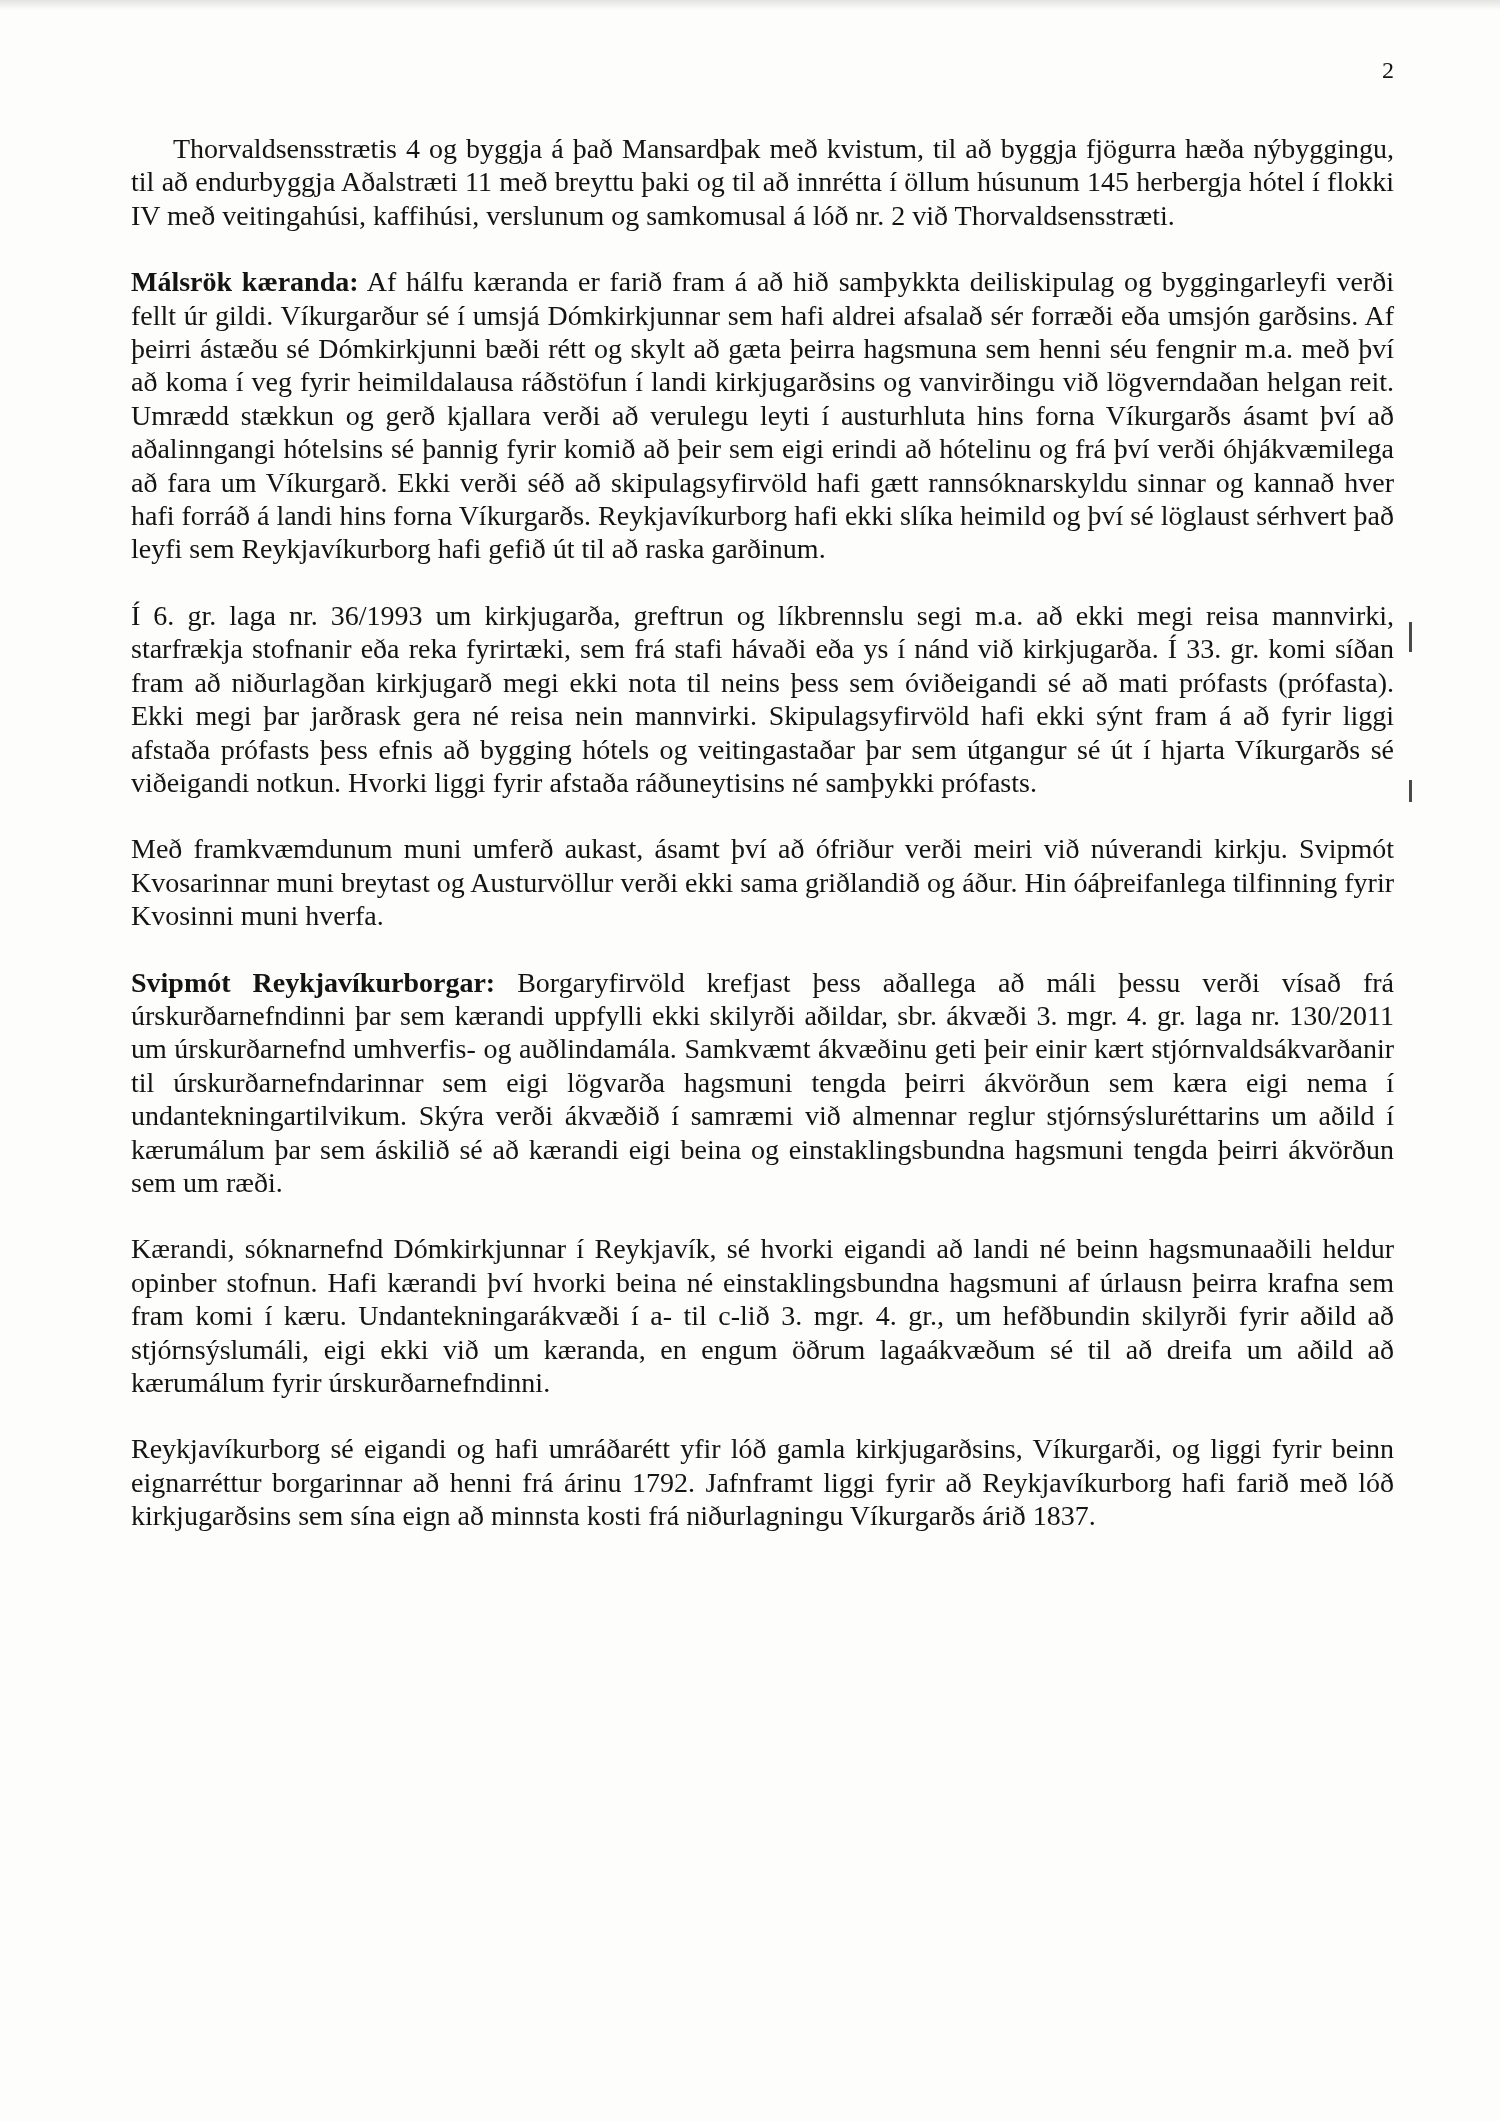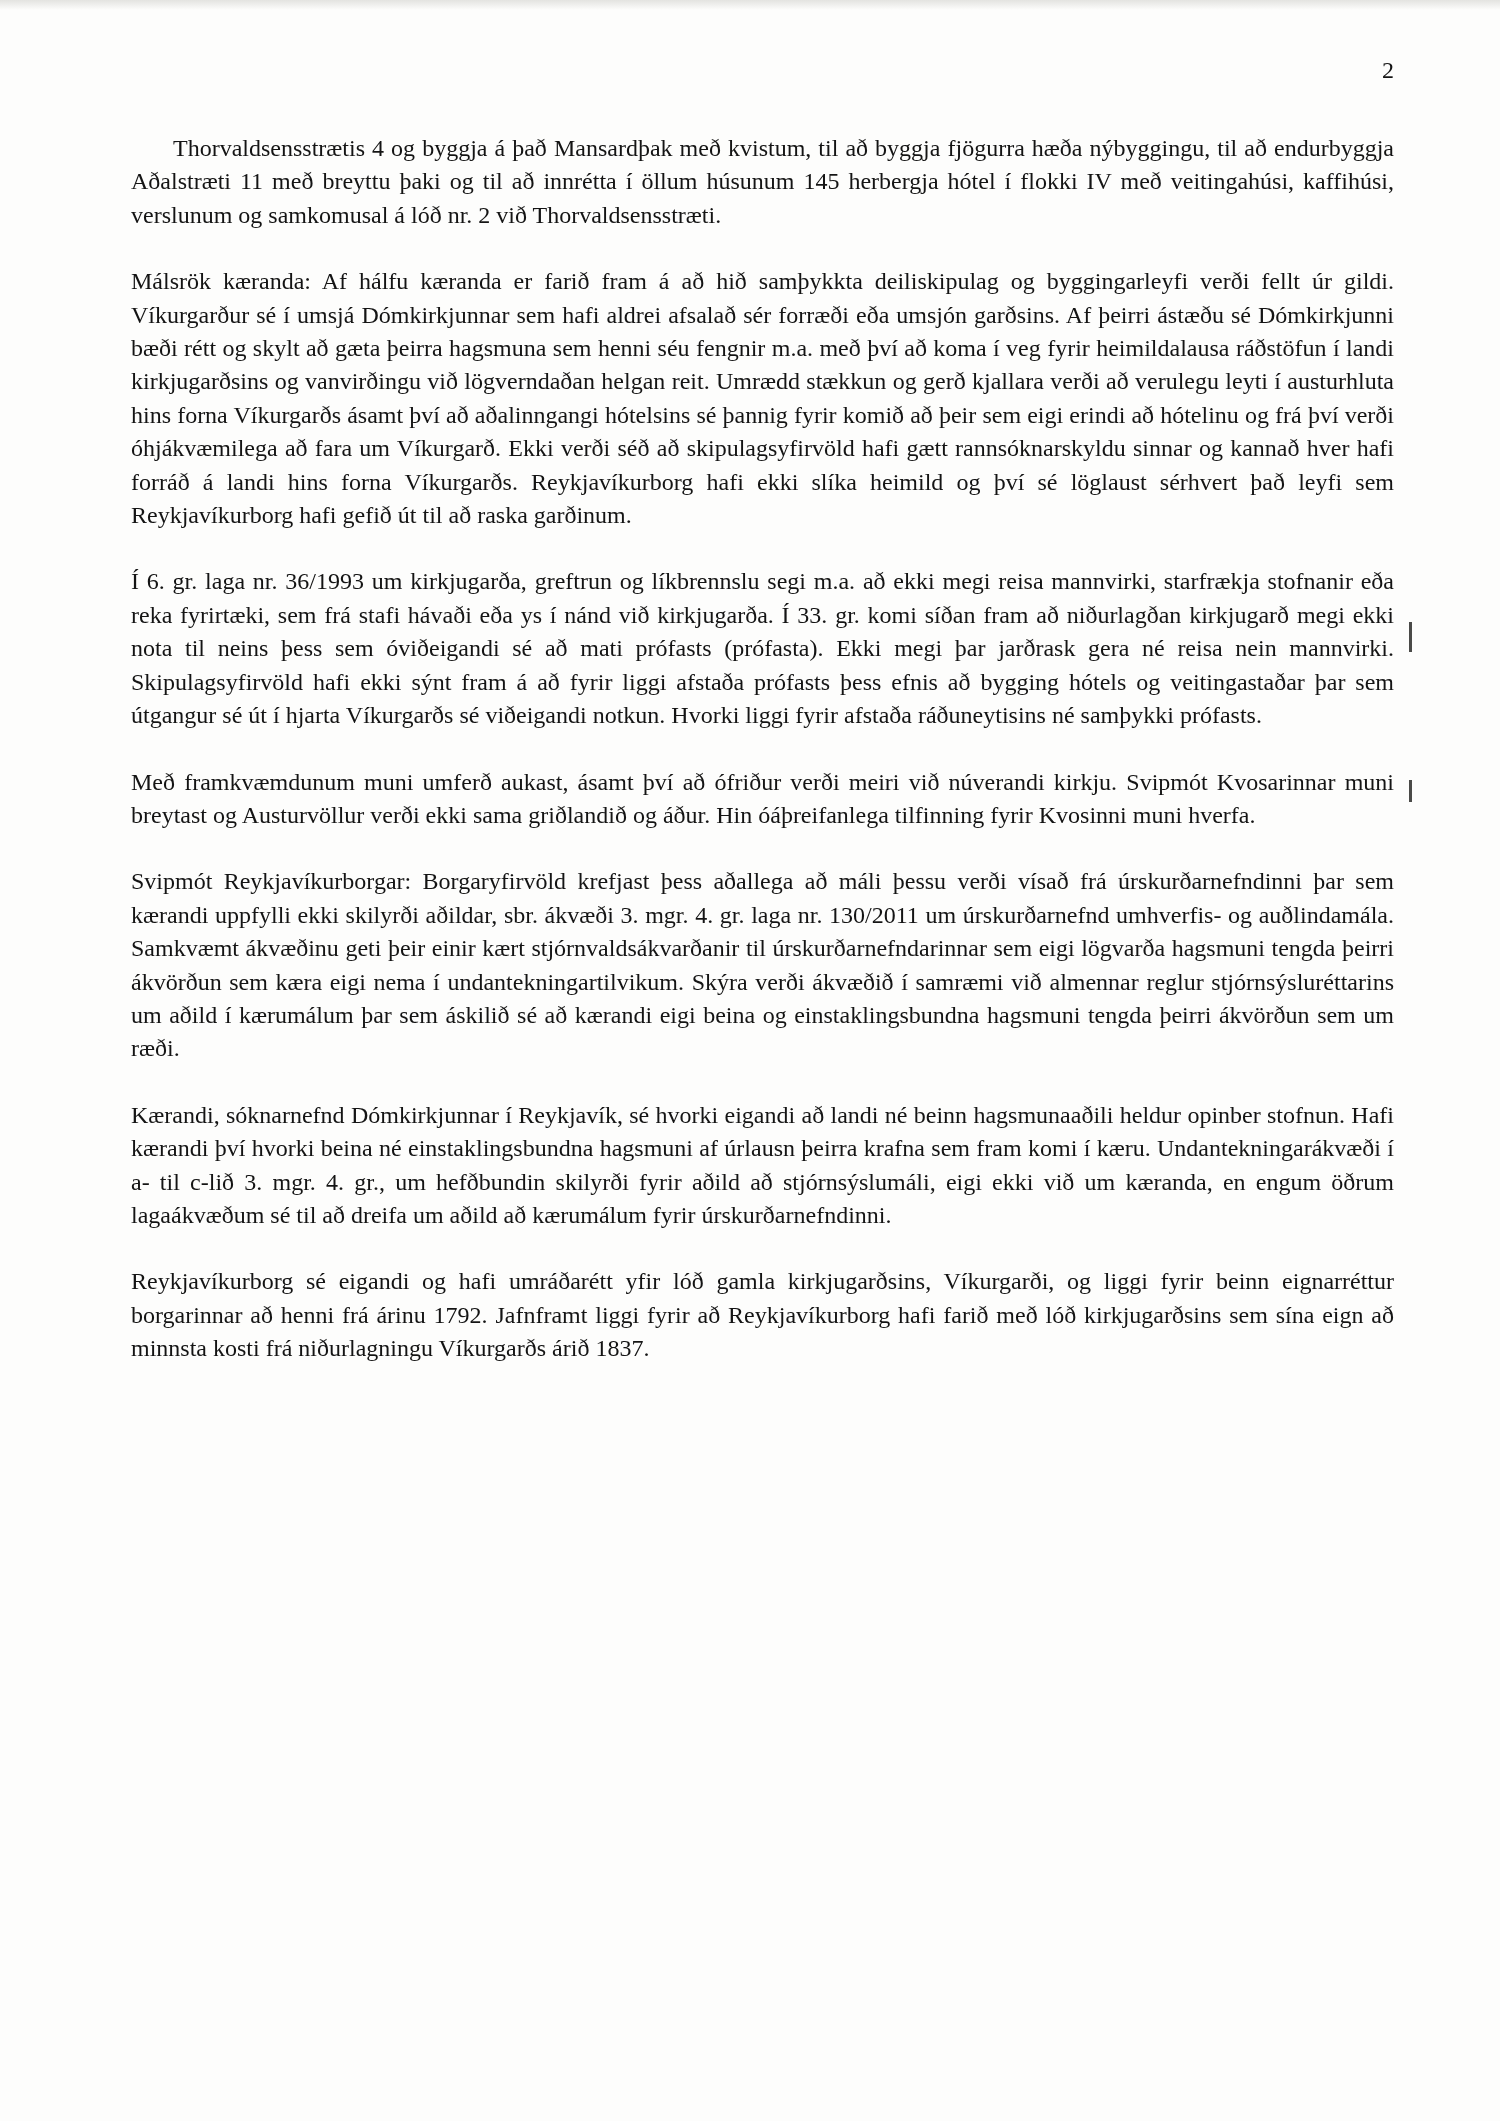--- a/index.html
+++ b/index.html
@@ -27,32 +27,32 @@
     top: 58px;
     right: 106px;
     font-size: 24px;
     line-height: 1;
   }
   .content {
     position: absolute;
     top: 132px;
     left: 131px;
     width: 1263px;
-    font-size: 24px;
+    font-size: 28px;
     line-height: 33.4px;
     text-align: justify;
   }
   .para {
     margin: 0 0 33px 0;
   }
   .para.first-indent {
     text-indent: 42px;
   }
   .para b {
-    font-weight: normal;
+    font-weight: bold;
     margin-top: 22px;
   }
   .artifact {
     position: absolute;
     background: #4a4a48;
   }
   .artifact.a1 { right: 88px; top: 622px; width: 3px; height: 30px; }
   .artifact.a2 { right: 88px; top: 780px; width: 3px; height: 22px; }
 </style>
 </head>

